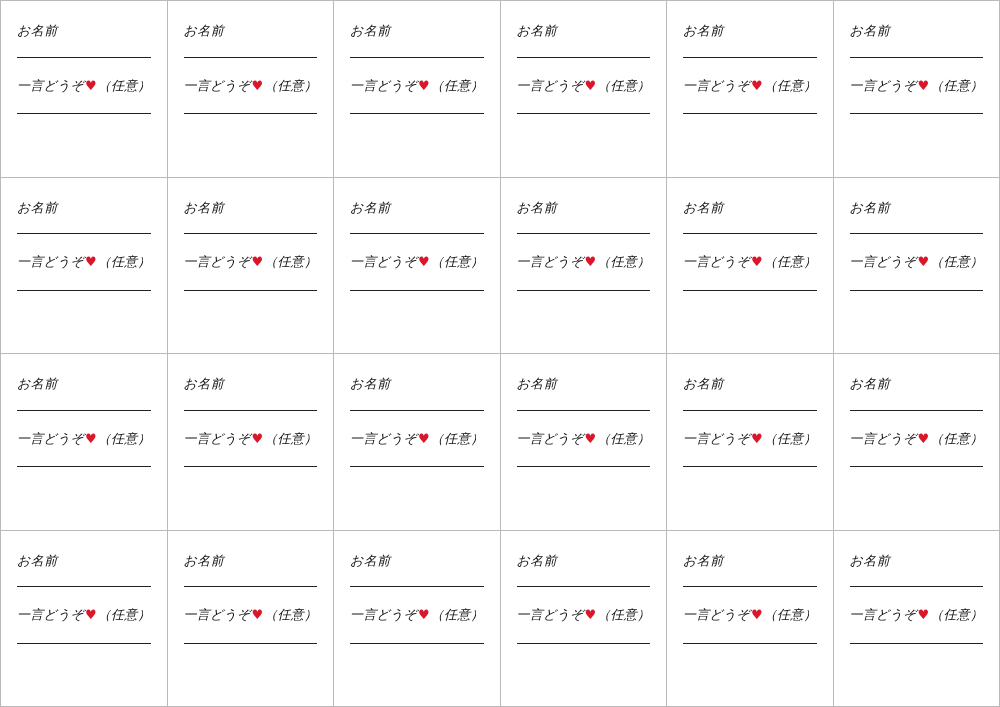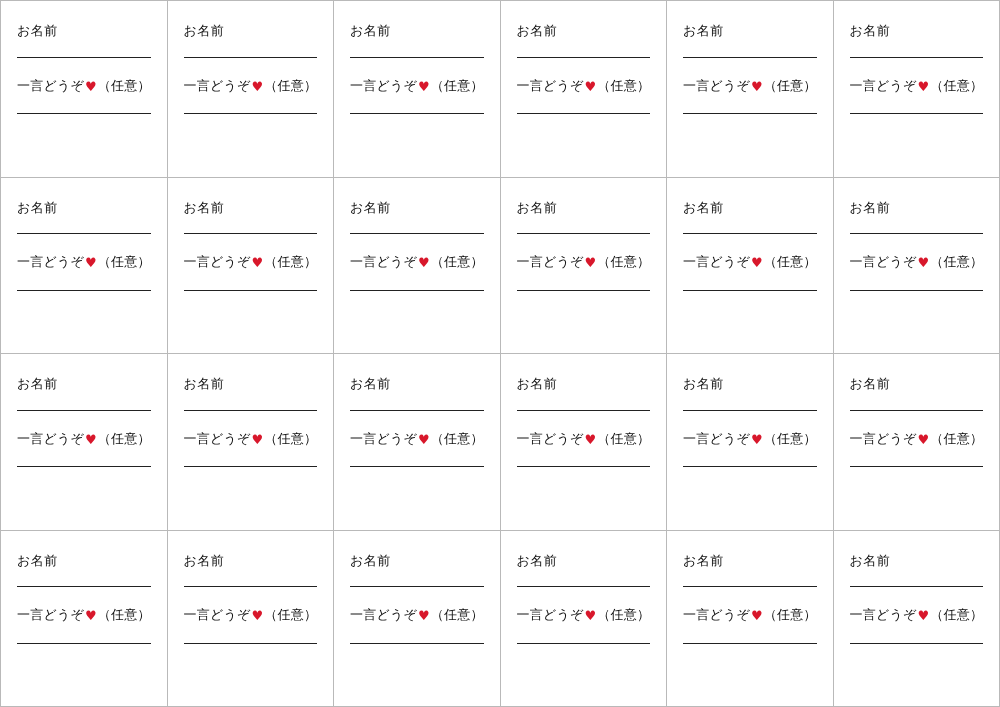--- a/index.html
+++ b/index.html
@@ -26,41 +26,42 @@
     padding: 1px;
   }
   .card {
     background: #ffffff;
     box-sizing: border-box;
     padding: 18px 14px 14px 14px;
     display: flex;
     flex-direction: column;
     justify-content: flex-start;
     position: relative;
+    font-style: italic;
   }
   .name-label {
     font-size: 13px;
     letter-spacing: 0.5px;
     line-height: 1.2;
     margin: 4px 0 0 2px;
     white-space: nowrap;
   }
   .rule {
     border-bottom: 1px solid #222222;
     height: 0;
     margin: 18px 2px 0 2px;
   }
   .msg-line {
     font-size: 13px;
     letter-spacing: 0.2px;
     line-height: 1.2;
     margin: 20px 0 0 2px;
     white-space: nowrap;
     display: flex;
-    align-items: center;
+    align-items: flex-start;
   }
   .msg-text {
     display: inline-block;
   }
   .heart {
     display: inline-block;
     color: #d8172b;
     font-size: 13px;
     line-height: 1;
     transform: translateY(1px);

